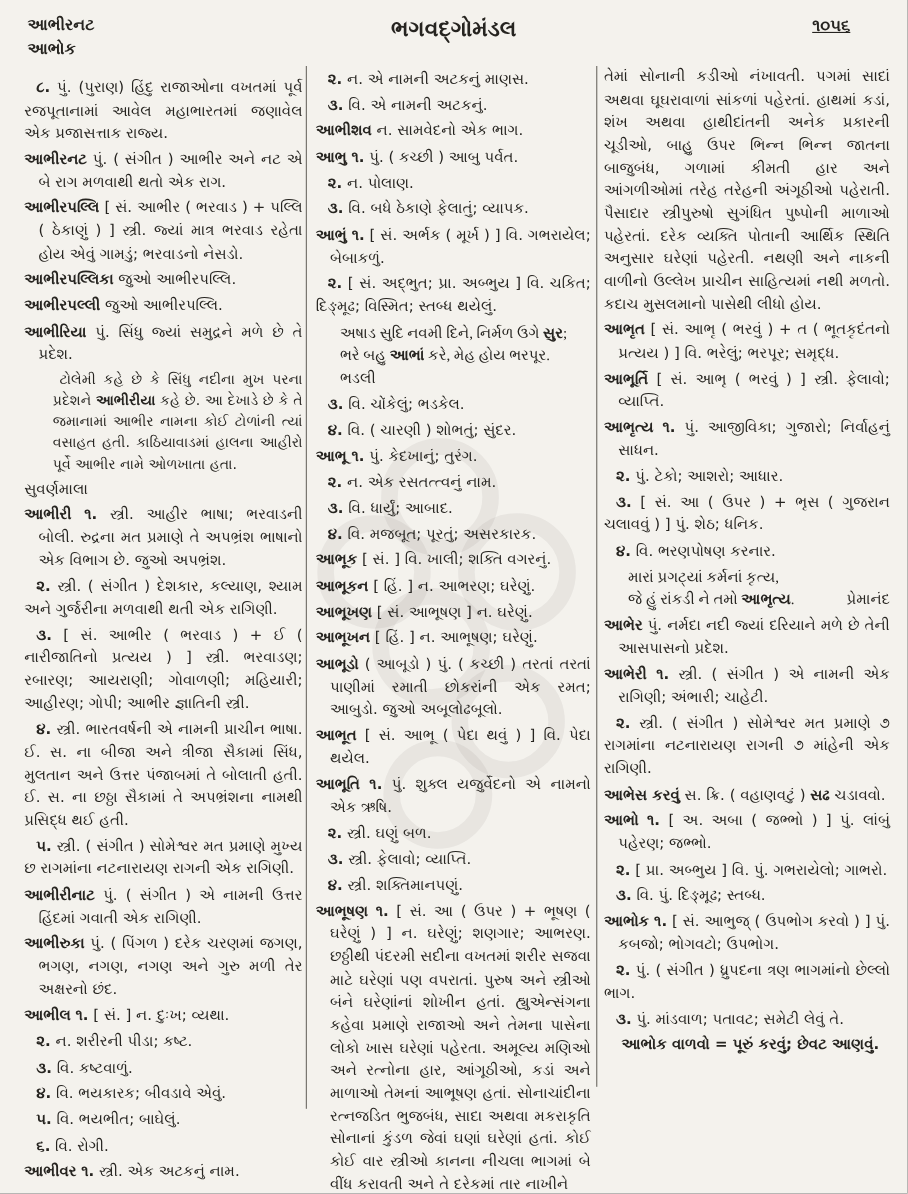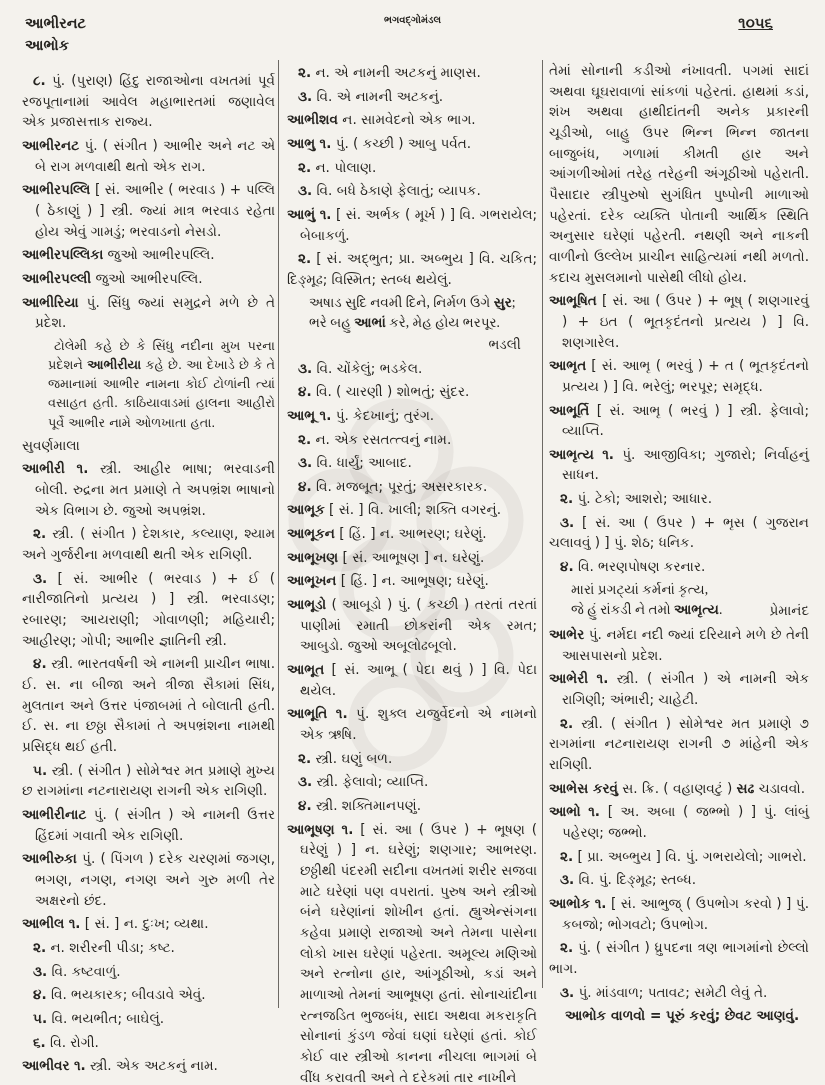--- a/index.html
+++ b/index.html
@@ -7,21 +7,21 @@
     position:relative;
     width:825px;height:1085px;
     margin:0 auto;
     background:var(--paper,#f4f2ed);
     color:var(--ink,#262420);
     font-family:"DejaVu Sans","Liberation Sans",sans-serif;
     overflow:hidden;
   }
   
   .hdr-guide{position:absolute;left:25px;top:12px;font-weight:bold;font-size:14.5px;line-height:22px;}
-  .hdr-title{position:absolute;left:0;right:0;top:14px;text-align:center;font-weight:bold;font-size:10px;}
+  .hdr-title{position:absolute;left:0;right:0;top:14px;text-align:center;font-weight:bold;font-size:20px;}
   .hdr-pageno{position:absolute;right:52px;top:14px;font-weight:bold;font-size:15px;text-decoration:underline;}
   
   .vrule{position:absolute;width:1px;background:#54514b;opacity:.85;}
   .vrule1{left:278px;top:60px;height:948px;}
   .vrule2{left:542px;top:60px;height:928px;}
   
   .watermark{position:absolute;left:0;top:0;pointer-events:none;}
   
   .col{position:absolute;font-size:13.6px;line-height:1.52;text-align:justify;}
   .col1{left:22px;top:70px;width:253px;}
@@ -29,21 +29,21 @@
   .col3{left:549px;top:60px;width:260px;}
   .blk{margin:0 0 3px 0;}
   .entry{padding-left:13px;text-indent:-13px;}
   .hw{font-weight:bold;}
   .num{font-weight:bold;}
   .sense{text-indent:11px;}
   .note{margin-left:26px;font-size:12.8px;line-height:1.5;text-indent:6px;}
   .cite{text-align:left;padding-right:10px;}
   .verse{margin-left:22px;position:relative;text-align:left;}
   .verse .vline{white-space:normal;font-family:Liberation Serif, serif;}
-  .verse .vcite-own{text-align:right;padding-right:16px;}
+  .verse .vcite-own{padding-right:16px;}
   .verse .vcite-inline{position:absolute;right:0;bottom:0;}
   .idiom{margin-left:16px;text-indent:0;font-weight:bold;}
   .cont{}
 </style>
 </head>
 <body>
 
 <div class="page" style="--paper: #f4f2ed; --ink: #262420;">
 
   <svg class="watermark" width="825" height="1085" viewBox="0 0 825 1085">
@@ -120,21 +120,20 @@
       <p class="blk entry"><b class="hw">આભૂડો</b> ( આબૂડો ) પું. ( કચ્છી ) તરતાં તરતાં પાણીમાં રમાતી છોકરાંની એક રમત; આબુડો. જુઓ અબૂલોઢબૂલો.</p>
       <p class="blk entry"><b class="hw">આભૂત</b> [ સં. આભૂ ( પેદા થવું ) ] વિ. પેદા થયેલ.</p>
       <p class="blk entry"><b class="hw">આભૂતિ</b> <b class="num">૧.</b> પું. શુક્લ યજુર્વેદનો એ નામનો એક ઋષિ.</p>
       <p class="blk sense"><b class="num">૨.</b> સ્ત્રી. ઘણું બળ.</p>
       <p class="blk sense"><b class="num">૩.</b> સ્ત્રી. ફેલાવો; વ્યાપ્તિ.</p>
       <p class="blk sense"><b class="num">૪.</b> સ્ત્રી. શક્તિમાનપણું.</p>
       <p class="blk entry"><b class="hw">આભૂષણ</b> <b class="num">૧.</b> [ સં. આ ( ઉપર ) + ભૂષણ ( ઘરેણું ) ] ન. ઘરેણું; શણગાર; આભરણ. છઠ્ઠીથી પંદરમી સદીના વખતમાં શરીર સજવા માટે ઘરેણાં પણ વપરાતાં. પુરુષ અને સ્ત્રીઓ બંને ઘરેણાંનાં શોખીન હતાં. હ્યુએન્સંગના કહેવા પ્રમાણે રાજાઓ અને તેમના પાસેના લોકો ખાસ ઘરેણાં પહેરતા. અમૂલ્ય મણિઓ અને રત્નોના હાર, આંગૂઠીઓ, કડાં અને માળાઓ તેમનાં આભૂષણ હતાં. સોનાચાંદીના રત્નજડિત ભુજબંધ, સાદા અથવા મકરાકૃતિ સોનાનાં કુંડળ જેવાં ઘણાં ઘરેણાં હતાં. કોઈ કોઈ વાર સ્ત્રીઓ કાનના નીચલા ભાગમાં બે વીંધ કરાવતી અને તે દરેકમાં તાર નાખીને</p>
     </div>
   <div class="col col3">
       <p class="blk cont">તેમાં સોનાની કડીઓ નંખાવતી. પગમાં સાદાં અથવા ઘૂઘરાવાળાં સાંકળાં પહેરતાં. હાથમાં કડાં, શંખ અથવા હાથીદાંતની અનેક પ્રકારની ચૂડીઓ, બાહુ ઉપર ભિન્ન ભિન્ન જાતના બાજુબંધ, ગળામાં કીમતી હાર અને આંગળીઓમાં તરેહ તરેહની અંગૂઠીઓ પહેરાતી. પૈસાદાર સ્ત્રીપુરુષો સુગંધિત પુષ્પોની માળાઓ પહેરતાં. દરેક વ્યક્તિ પોતાની આર્થિક સ્થિતિ અનુસાર ઘરેણાં પહેરતી. નથણી અને નાકની વાળીનો ઉલ્લેખ પ્રાચીન સાહિત્યમાં નથી મળતો. કદાચ મુસલમાનો પાસેથી લીધો હોય.</p>
-      <p class="blk entry"><b class="hw">આભૂષિત</b> [ સં. આ ( ઉપર ) + ભૂષ્ ( શણગારવું ) + ઇત ( ભૂતકૃદંતનો પ્રત્યય ) ] વિ. શણગારેલ.</p>
       <p class="blk entry"><b class="hw">આભૃત</b> [ સં. આભૃ ( ભરવું ) + ત ( ભૂતકૃદંતનો પ્રત્યય ) ] વિ. ભરેલું; ભરપૂર; સમૃદ્ધ.</p>
       <p class="blk entry"><b class="hw">આભૂર્તિ</b> [ સં. આભૃ ( ભરવું ) ] સ્ત્રી. ફેલાવો; વ્યાપ્તિ.</p>
       <p class="blk entry"><b class="hw">આભૃત્ય</b> <b class="num">૧.</b> પું. આજીવિકા; ગુજારો; નિર્વાહનું સાધન.</p>
       <p class="blk sense"><b class="num">૨.</b> પું. ટેકો; આશરો; આધાર.</p>
       <p class="blk sense"><b class="num">૩.</b> [ સં. આ ( ઉપર ) + ભૃસ ( ગુજરાન ચલાવવું ) ] પું. શેઠ; ધનિક.</p>
       <p class="blk sense"><b class="num">૪.</b> વિ. ભરણપોષણ કરનાર.</p>
       <div class="blk verse">
         <div class="vline">મારાં પ્રગટ્યાં કર્મનાં કૃત્ય,</div>
         <div class="vline">જે હું રાંકડી ને તમો <b>આભૃત્ય</b>.</div>
         <div class="vcite-inline">પ્રેમાનંદ</div>

